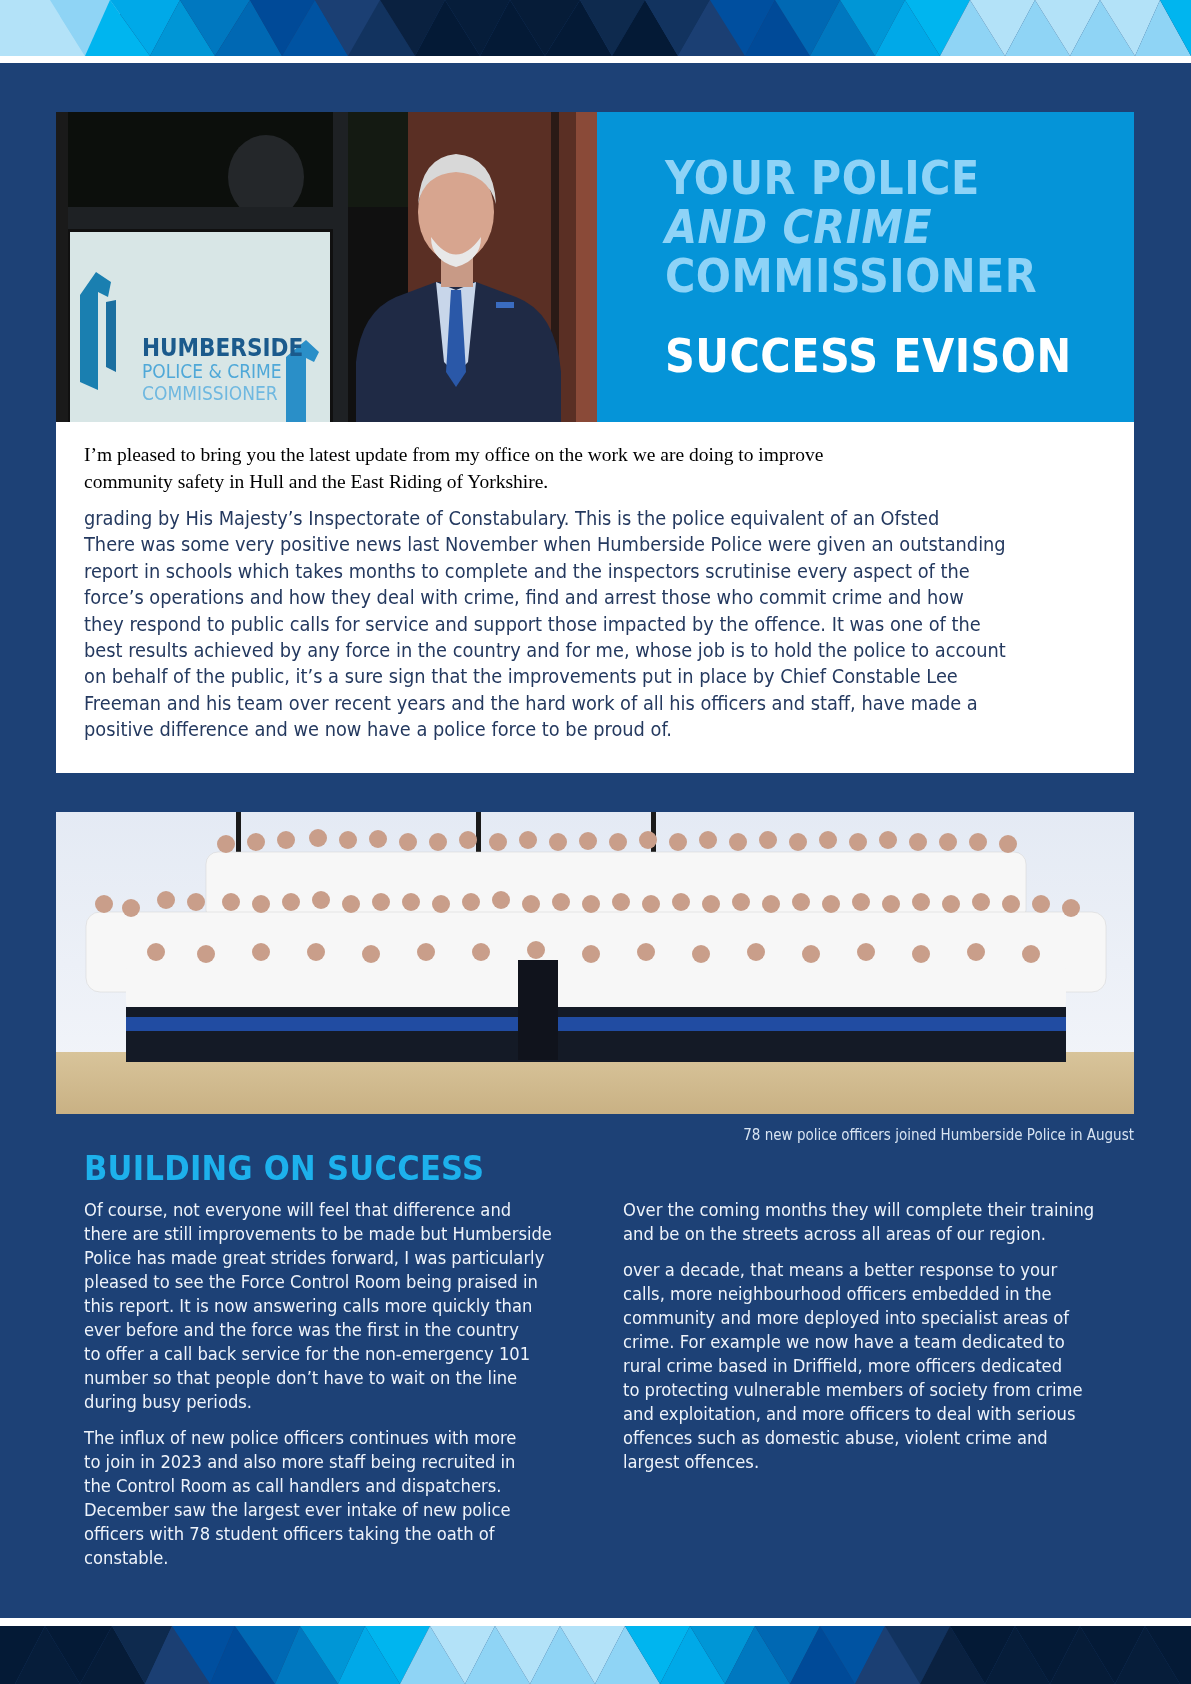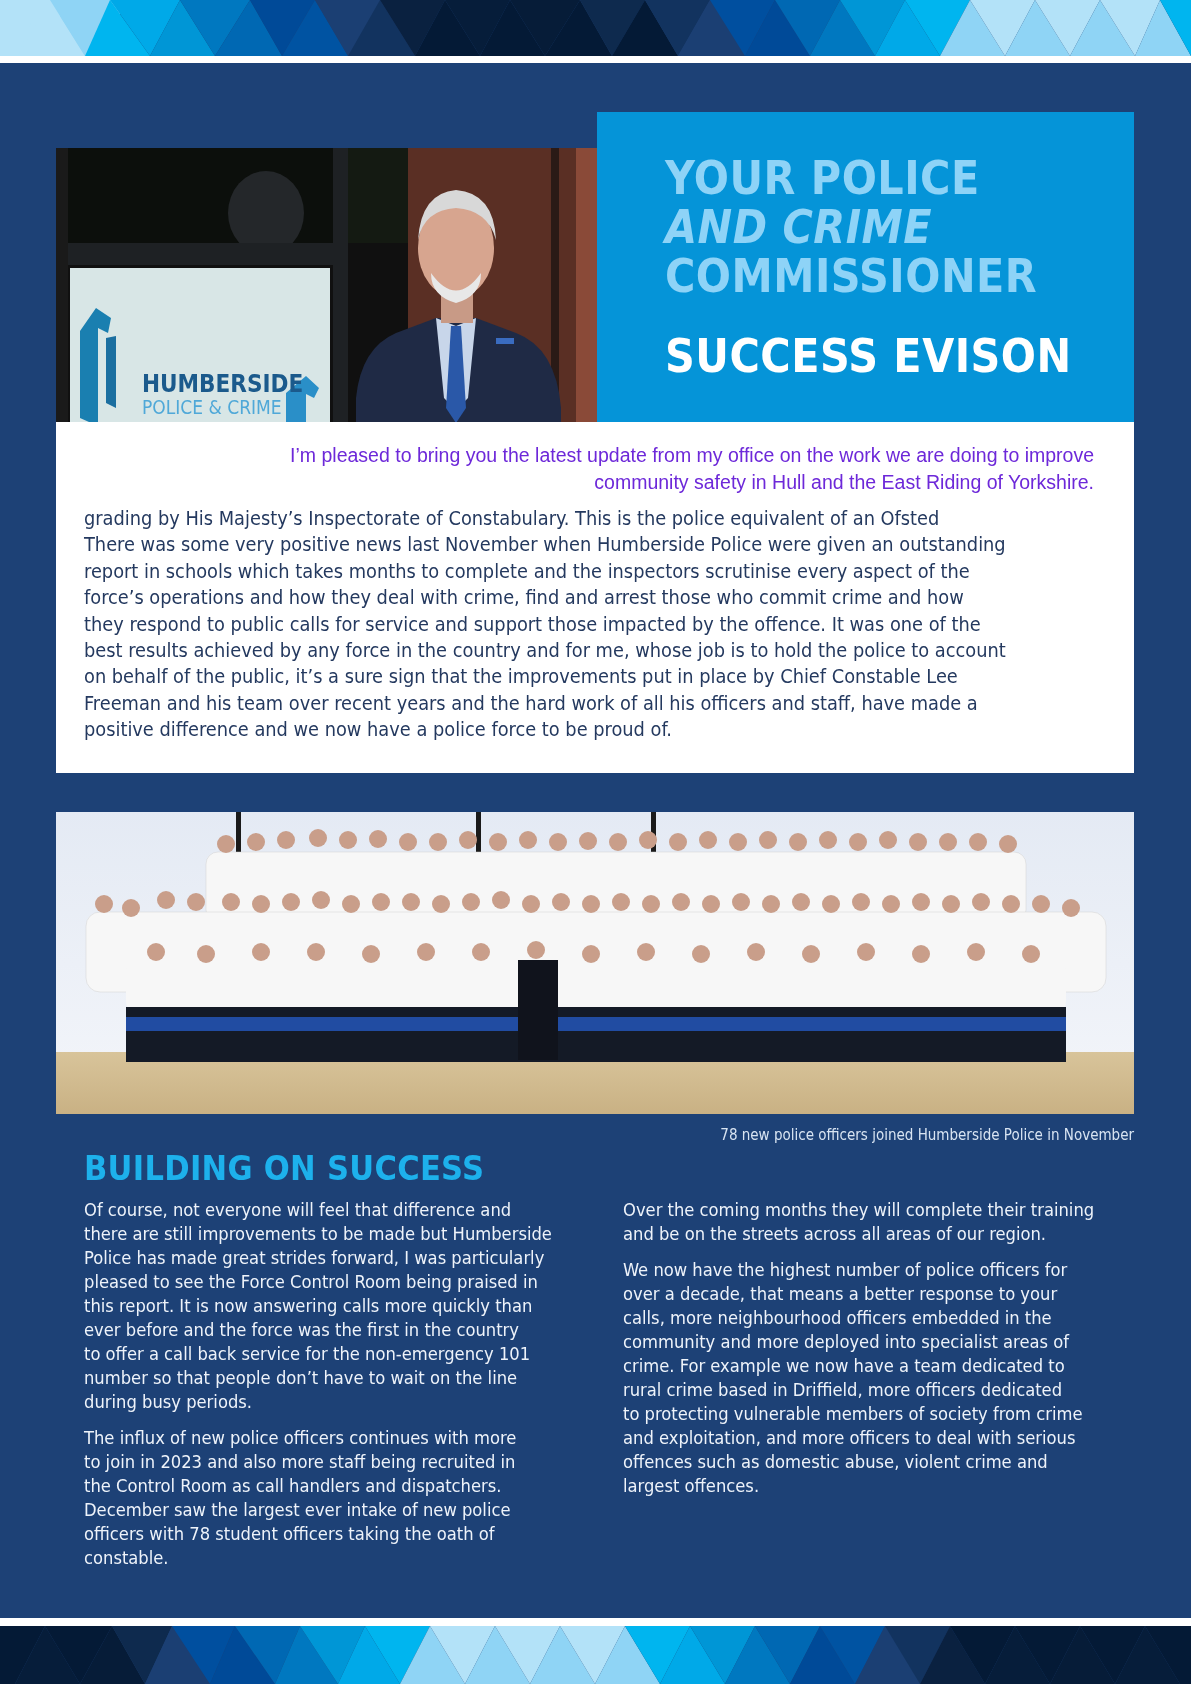--- a/index.html
+++ b/index.html
@@ -5,27 +5,27 @@
   html, body { margin:0; padding:0; }
   body { width:1191px; height:1684px; position:relative; overflow:hidden; background:#1d4176; font-family:"DejaVu Sans Condensed","DejaVu Sans",sans-serif; }
   .banner { position:absolute; left:0; width:1191px; overflow:hidden; }
   .banner svg { display:block; }
   #top-banner { top:0; height:56px; }
   #top-white { position:absolute; top:56px; left:0; width:1191px; height:7px; background:#ffffff; }
   #bottom-white { position:absolute; top:1618px; left:0; width:1191px; height:8px; background:#ffffff; }
   #bottom-banner { top:1626px; height:58px; }
   #navy { position:absolute; top:63px; left:0; width:1191px; height:1555px; background:#1d4176; }
 
-  #header-photo { position:absolute; left:56px; top:112px; width:541px; height:310px; overflow:hidden; background:#0d0d0d;margin-top:36px; }
+  #header-photo { position:absolute; left:56px; top:112px; width:541px; height:310px; overflow:hidden; background:#0d0d0d; }
   #header-title-panel { position:absolute; left:597px; top:112px; width:537px; height:382px; background:#0594d8; }
   .title-line { position:absolute; left:68px; color:#8ed3f7; font-family:"DejaVu Sans Condensed","DejaVu Sans",sans-serif; font-weight:bold; font-size:46px; letter-spacing:0.5px; line-height:48px; white-space:nowrap; }
   #name { position:absolute; left:68px; top:220px; color:#ffffff; font-weight:bold; font-size:46px; line-height:48px; white-space:nowrap; letter-spacing:0.5px; }
 
   #intro-card { position:absolute; left:56px; top:422px; width:1078px; height:351px; background:#ffffff; }
-  #intro-lead { position:absolute; left:28px; top:20px; width:1010px; color:#6d28d9; font-size:19.5px; line-height:26.5px; font-family:Liberation Sans, sans-serif;text-align:right; }
+  #intro-lead { position:absolute; left:28px; top:20px; width:1010px; color:#000000; font-size:19.5px; line-height:26.5px; font-family:Liberation Serif, serif; }
   #intro-body { position:absolute; left:28px; top:84px; width:1030px; color:#24395f; font-size:19.8px; line-height:26.4px; font-family:"DejaVu Sans Condensed","DejaVu Sans",sans-serif; }
 
   #group-photo { position:absolute; left:56px; top:812px; width:1078px; height:302px; overflow:hidden; background:#e9edf3; }
   #caption { position:absolute; right:57px; top:1126px; color:#d8e4f2; font-size:15px; white-space:nowrap; }
 
   #section-heading { position:absolute; left:84px; top:1148px; color:#1db1ec; font-weight:bold; font-size:34px; letter-spacing:0.3px; white-space:nowrap; }
   .col { position:absolute; color:#eef3fa; font-size:18.2px; line-height:24px; font-family:"DejaVu Sans Condensed","DejaVu Sans",sans-serif; }
   .col p { margin:0 0 12px 0; }
   #col-left { left:84px; top:1198px; width:520px; }
   #col-right { left:623px; top:1198px; width:520px; }
@@ -252,21 +252,21 @@
       <circle cx="755" cy="142" r="9"></circle>
         <circle cx="810" cy="140" r="9"></circle>
         <circle cx="865" cy="142" r="9"></circle>
         <circle cx="920" cy="140" r="9"></circle>
       <circle cx="975" cy="142" r="9"></circle>
     </g>
 
     <rect x="462" y="148" width="40" height="100" fill="#10131c"></rect>
   </svg>
 </div>
-<div id="caption">78 new police officers joined Humberside Police in November</div>
+<div id="caption">78 new police officers joined Humberside Police in August</div>
 
 <div id="section-heading">BUILDING ON SUCCESS</div>
 
 <div id="col-left" class="col">
   <p class="nowrap-lines">
     <span>Of course, not everyone will feel that difference and</span>
     <span>there are still improvements to be made but Humberside</span>
     <span>Police has made great strides forward, I was particularly</span>
     <span>pleased to see the Force Control Room being praised in</span>
     <span>this report. It is now answering calls more quickly than</span>
@@ -284,21 +284,20 @@
     <span>constable.</span>
   </p>
 </div>
 
 <div id="col-right" class="col">
   <p class="nowrap-lines">
     <span>Over the coming months they will complete their training</span>
     <span>and be on the streets across all areas of our region.</span>
   </p>
   <p class="nowrap-lines">
-    <span>We now have the highest number of police officers for</span>
     <span>over a decade, that means a better response to your</span>
     <span>calls, more neighbourhood officers embedded in the</span>
     <span>community and more deployed into specialist areas of</span>
     <span>crime. For example we now have a team dedicated to</span>
     <span>rural crime based in Driffield, more officers dedicated</span>
     <span>to protecting vulnerable members of society from crime</span>
     <span>and exploitation, and more officers to deal with serious</span>
     <span>offences such as domestic abuse, violent crime and</span>
     <span>largest offences.</span>
   </p>

